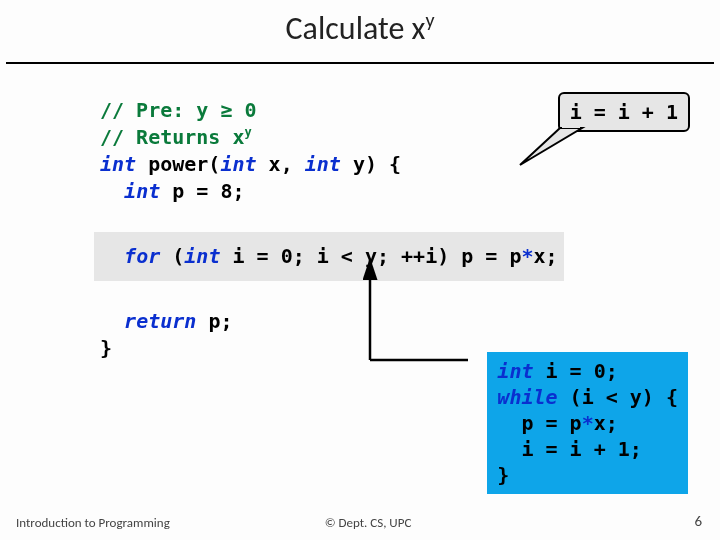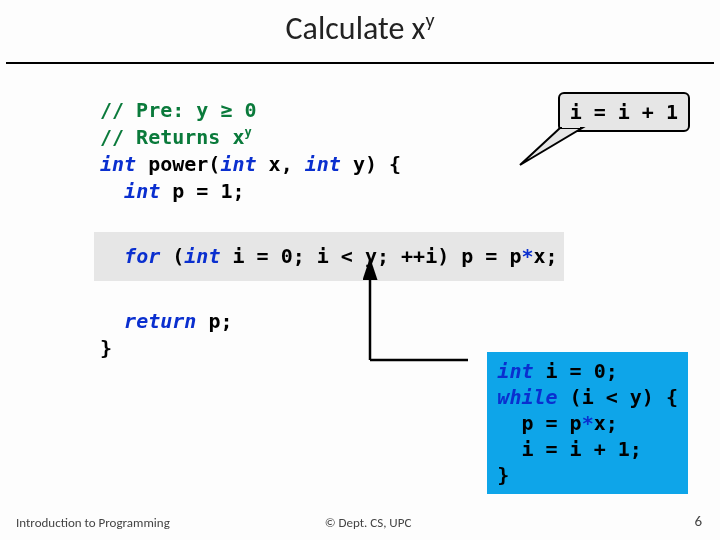--- a/index.html
+++ b/index.html
@@ -99,21 +99,21 @@
 <body>
 
 <div class="title">
   <span>Calculate x</span><sup>y</sup>
 </div>
 
 <div class="code-area">
 <span class="comment"><span>// Pre: y </span><span>≥</span><span> 0</span></span>
 <span class="comment"><span>// Returns x</span><sup>y</sup></span>
 <span><span class="kw">int</span><span> power(</span><span class="kw">int</span><span> x, </span><span class="kw">int</span><span> y) {</span></span>
-<span>  <span class="kw">int</span><span> p = 1;</span></span>
+<span>  <span class="kw">int</span><span> p = 8;</span></span>
 
 <span class="for-line">  <span class="kw">for</span><span> (</span><span class="kw">int</span><span> i = 0; i &lt; y; ++i) p = p</span><span class="kw">*</span><span>x;</span></span>
 
 <span>  <span class="kw">return</span><span> p;</span></span>
 <span>}</span>
 </div>
 
 <div class="callout">
   <span>i = i + 1</span>
 </div>

